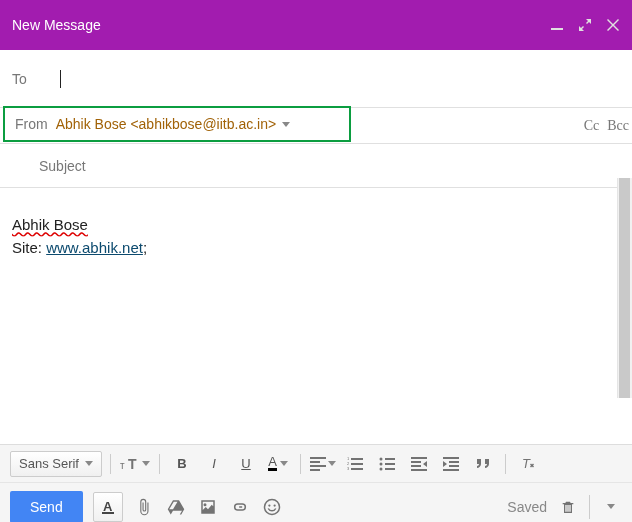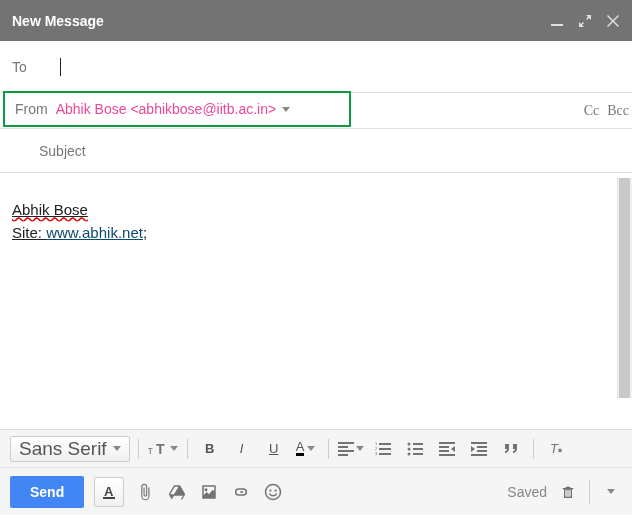--- a/index.html
+++ b/index.html
@@ -8,41 +8,40 @@
     font-family: Arial, sans-serif;
     font-size: 14px;
     color: #222;
     background: #fff;
     width: 632px;
     height: 522px;
     overflow: hidden;
     position: relative;
   }
   .header {
-    background: #737373;
+    background: #a21caf;
     color: #fff;
-    height: 41px;
+    height: 50px;
     display: flex;
     align-items: center;
     padding: 0 12px;
-    font-weight: bold;
   }
   .header-title { flex: 1; font-size: 14px; }
   .header-icons { display: flex; gap: 14px; align-items: center; }
   .header-icon { width: 14px; height: 14px; cursor: pointer; display:flex;align-items:center;justify-content:center; }
   .header-icon svg { fill: #e0e0e0; }
   .row {
     display: flex;
     align-items: center;
     padding: 0 12px;
     border-bottom: 1px solid #e0e0e0;
     height: 42px;
   }
   .row-label { color: #777; font-size: 14px; width: 48px; }
-  .row-to { height: 52px; }
+  .row-to { height: 58px; }
   .to-input {
     flex: 1;
     border: none;
     outline: none;
     font-size: 14px;
     height: 100%;
   }
   .cursor-blink {
     width: 1px; height: 18px; background:#222;
     animation: blink 1s step-start infinite;
@@ -58,40 +57,40 @@
   .from-box {
     border: 2px solid #0b9d40;
     display:flex;align-items:center;
     padding: 4px 8px 4px 4px;
     position:absolute;
     left:3px; top:-2px;
     height:36px;
     width:348px;
   }
   .from-label { color:#777; margin-right:8px;margin-left:6px; }
-  .from-value { color:#ec4899; }
+  .from-value { color:#a16207; }
   .from-caret { margin-left:6px; }
   .ccbcc {
     margin-left:auto; display:flex; gap:8px; color:#777;font-family:Liberation Serif, serif;
   }
   .subject-row { height: 44px; padding-left: 37px; }
   .subject-input {
     width:100%; border:none;outline:none;font-size:14px;color:#222;
   }
   .subject-input::placeholder { color:#777; }
   .body-area {
     padding: 26px 12px 8px 12px;
     height: 256px;
     overflow-y:auto;
     position:relative;
   }
   .body-area::-webkit-scrollbar { width:14px; }
   .body-area::-webkit-scrollbar-track { background:#f1f1f1; }
   .body-area::-webkit-scrollbar-thumb { background:#c1c1c1; }
-  .sig-line { line-height: 1.5; font-size:15px;text-decoration:underline;}
+  .sig-line { line-height: 1.5; font-size:15px;}
   .sig-link { color:#0c4a6e; text-decoration:underline; }
   .spellred { text-decoration: underline wavy #d00; text-decoration-skip-ink:none; }
   .toolbar {
     border-top:1px solid #ddd;
     background:#f5f5f5;
     height:38px;
     display:flex;
     align-items:center;
     padding:0 10px;
     gap:4px;
@@ -105,36 +104,36 @@
     background:transparent;
     font-size:13px;
   }
   .tb-font {
     background:linear-gradient(#fff,#f0f0f0);
     border:1px solid #ccc;
     border-radius:2px;
     padding:0 8px;
     height:26px;
     display:flex;align-items:center;gap:6px;
-    color:#555;font-size:19px;
+    color:#555;font-size:13px;
   }
   .tb-sep { width:1px;height:20px;background:#ccc;margin:0 4px; }
   .bottombar {
     background:#f5f5f5;
     height:48px;
     display:flex;
     align-items:center;
     padding:0 10px;
     gap:10px;
     border-top:1px solid #e5e5e5;
   }
   .send-btn {
     background:#4285f4;
     color:#fff;
-    font-weight:bold;
+    font-weight:normal;
     font-size:14px;
     border:none;
     height:32px;
     padding:0 20px;
     border-radius:2px;
     cursor:pointer;
   }
   .font-toggle {
     width:30px;height:30px;
     border:1px solid #ccc;

